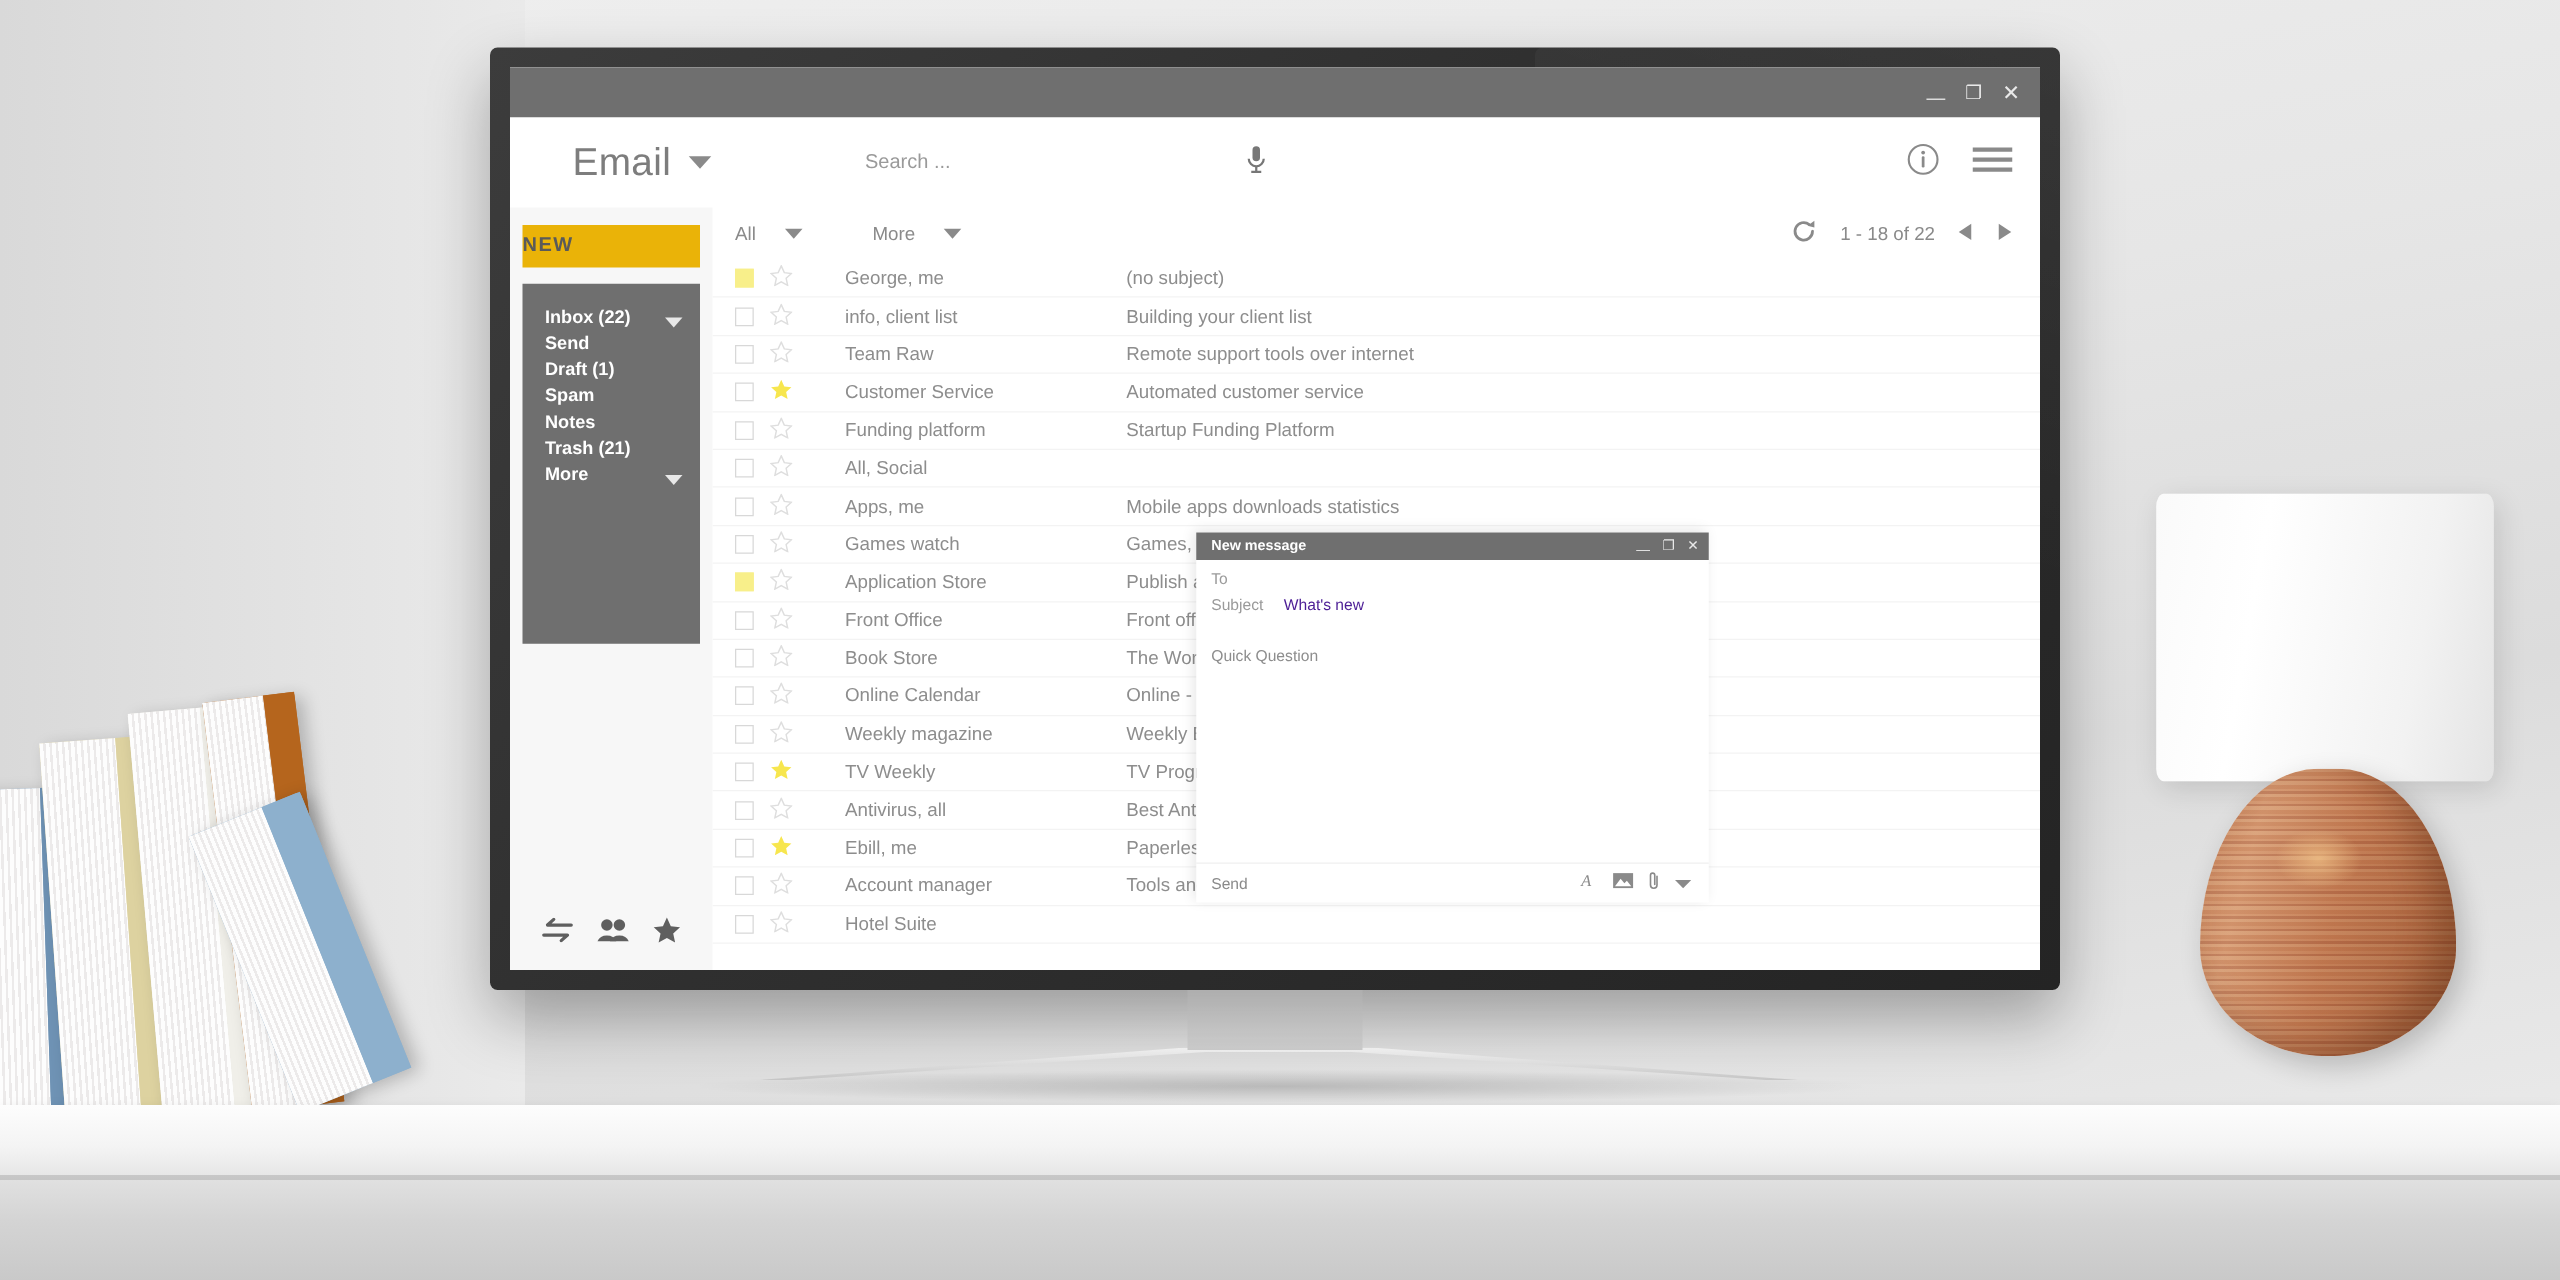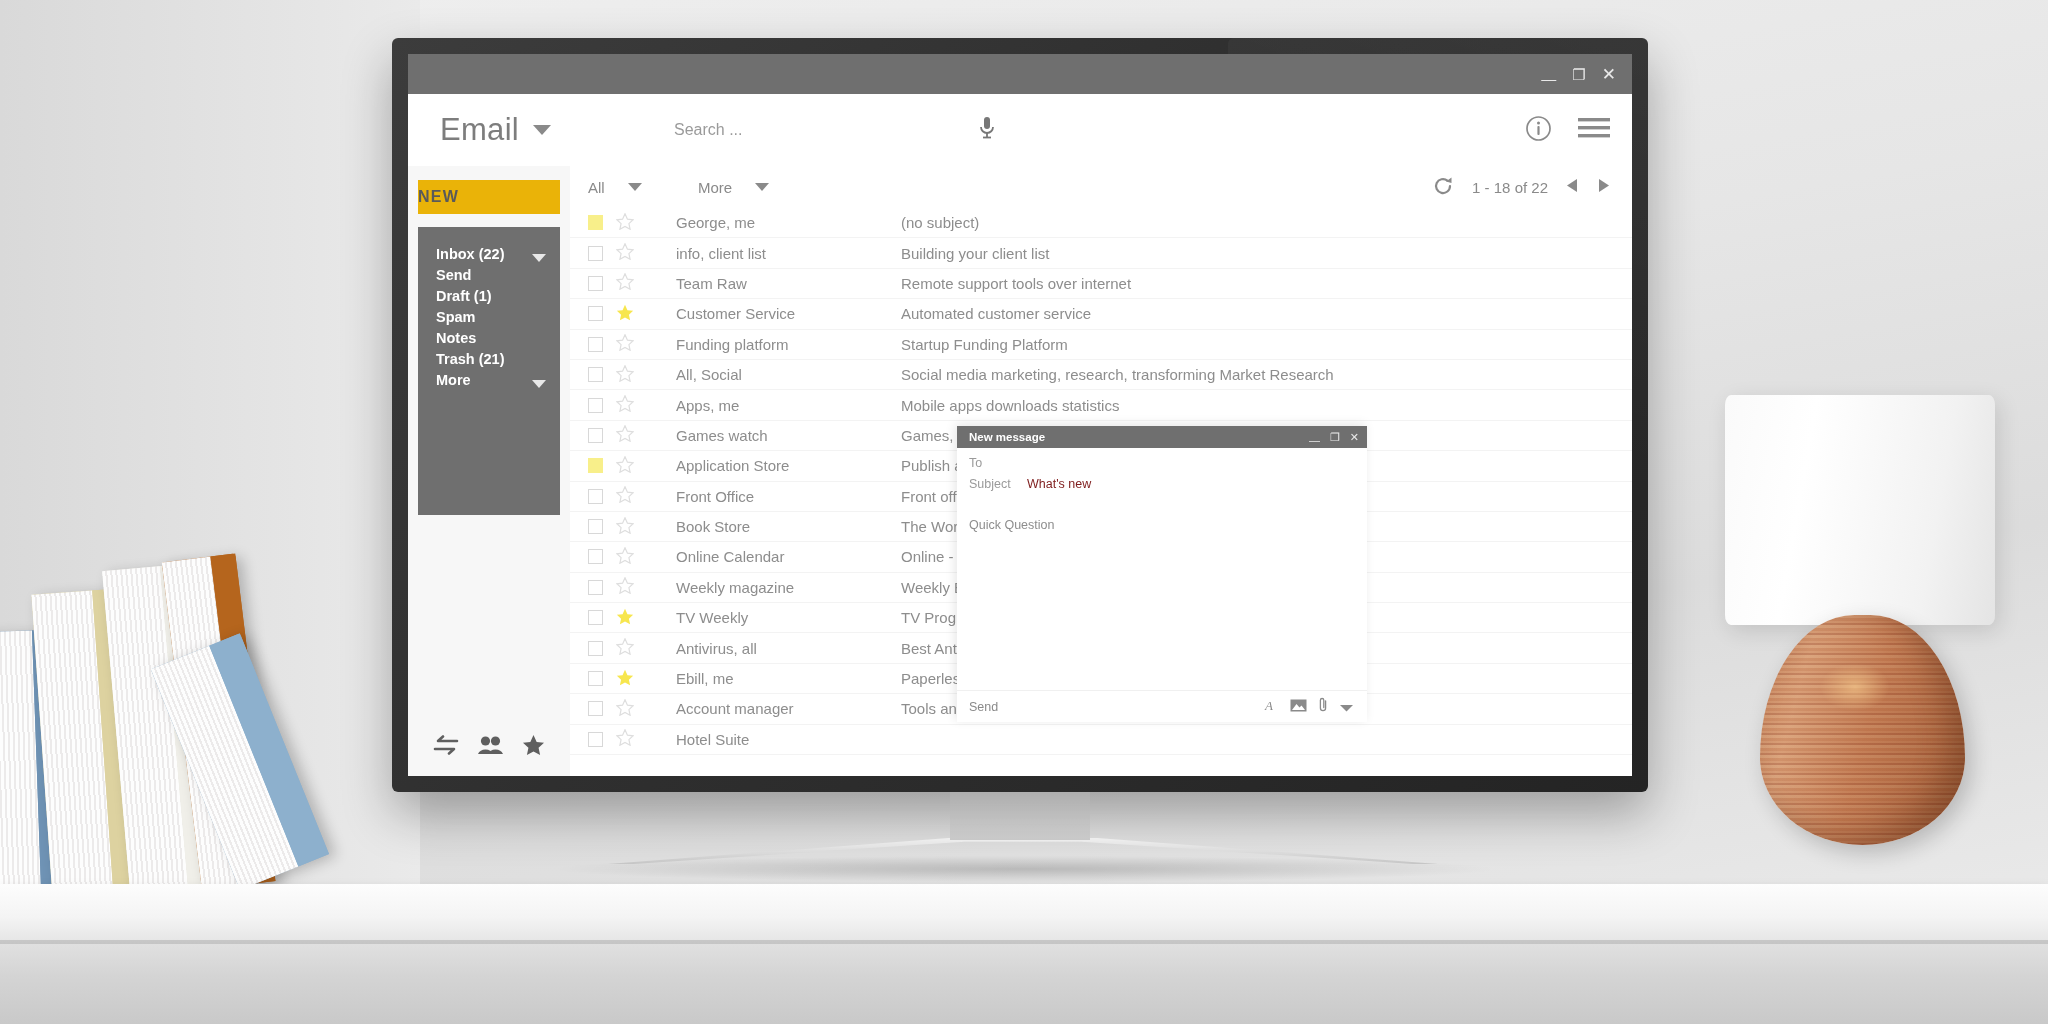--- a/index.html
+++ b/index.html
@@ -111,21 +111,21 @@
   .win-btn { color:#e9e9e9; font-size:17px; line-height:1; cursor:pointer; }
   .win-btn.min { font-size:15px; position:relative; top:4px; }
   .win-btn.max { font-size:15px; }
 
   .app { display:flex; flex-direction:column; height:682px; background:#fff; }
 
   .topbar {
     height:72px; display:flex; align-items:center; flex-shrink:0;
     padding:0 22px 0 32px;
   }
-  .brand { display:flex; align-items:center; gap:14px; width:228px; }
+  .brand { display:flex; align-items:center; gap:14px; width:228px;margin-left:18px; }
   .brand-title {
     font-size:31px; color:#7d7d7d; font-weight:400; letter-spacing:.3px;
   }
   .caret {
     width:0; height:0; border-left:9px solid transparent;
     border-right:9px solid transparent; border-top:10px solid #8a8a8a;
   }
   .caret.sm {
     border-left:7px solid transparent; border-right:7px solid transparent;
     border-top:8px solid #8a8a8a;
@@ -207,21 +207,21 @@
     height:22px; background:#6f6f6f; display:flex; align-items:center;
     padding:0 8px 0 12px; flex-shrink:0;
   }
   .compose-title { color:#fff; font-size:11.5px; font-weight:700; flex:1; }
   .compose-wins { display:flex; align-items:center; gap:10px; }
   .cw { color:#e9e9e9; font-size:11px; cursor:pointer; line-height:1; }
   .cw.min { position:relative; top:3px; }
   .compose-body { flex:1; padding:8px 0 0 12px; font-size:12.5px; color:#9a9a9a; }
   .crow { display:flex; align-items:baseline; height:21px; }
   .crow .lbl { width:58px; flex-shrink:0; }
-  .crow .val { color:#7f1d1d;text-align:right; }
+  .crow .val { color:#4c1d95;text-align:right; }
   .compose-text { margin-top:20px; font-size:12.5px; color:#8d8d8d; }
   .compose-foot {
     height:32px; display:flex; align-items:center; flex-shrink:0;
     padding:0 14px 0 12px; border-top:1px solid #f0f0f0;
   }
   .send-btn { font-size:12.5px; color:#8a8a8a; cursor:pointer; }
   .foot-spacer { flex:1; }
   .foot-icons { display:flex; align-items:center; gap:12px; }
   .fi { cursor:pointer; color:#8a8a8a; }
 </style>
@@ -444,21 +444,20 @@
                     </svg></span>
                   <span class="sender">Funding platform</span>
                   <span class="subject">Startup Funding Platform</span>
                 </div>
                 <div class="mail-row">
                   <span class="cb"></span>
                   <span class="star"><svg width="18" height="17" viewBox="0 0 24 23">
                       <polygon points="12,1 15.3,8.3 23,9.2 17.3,14.4 18.9,22 12,18.2 5.1,22 6.7,14.4 1,9.2 8.7,8.3" fill="none" stroke="#dedede" stroke-width="1.6"></polygon>
                     </svg></span>
                   <span class="sender">All, Social</span>
-                  <span class="subject">Social media marketing, research, transforming Market Research</span>
                 </div>
                 <div class="mail-row">
                   <span class="cb"></span>
                   <span class="star"><svg width="18" height="17" viewBox="0 0 24 23">
                       <polygon points="12,1 15.3,8.3 23,9.2 17.3,14.4 18.9,22 12,18.2 5.1,22 6.7,14.4 1,9.2 8.7,8.3" fill="none" stroke="#dedede" stroke-width="1.6"></polygon>
                     </svg></span>
                   <span class="sender">Apps, me</span>
                   <span class="subject">Mobile apps downloads statistics</span>
                 </div>
                 <div class="mail-row">

